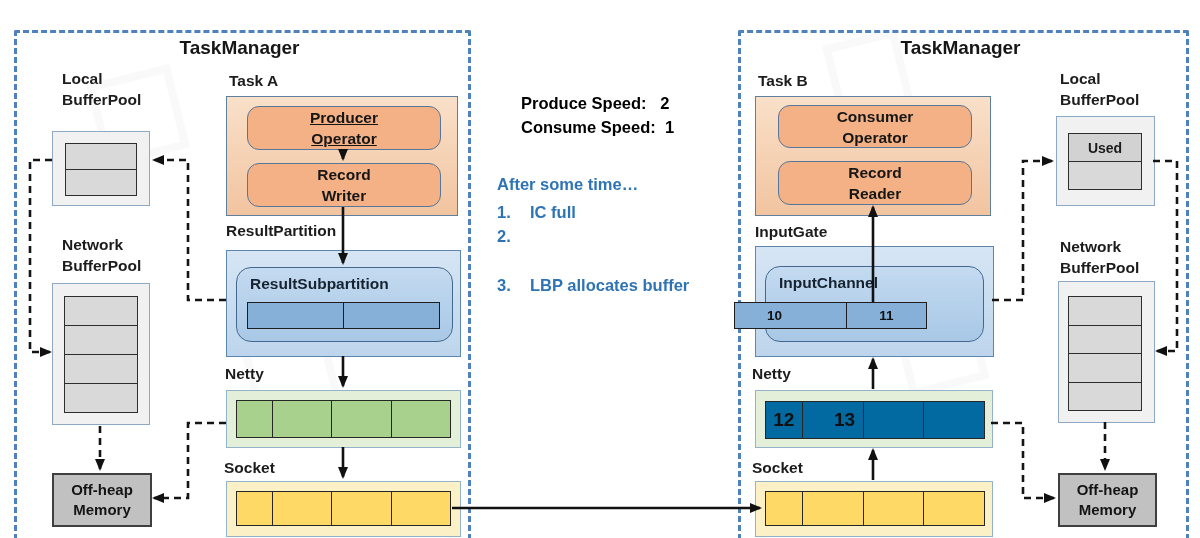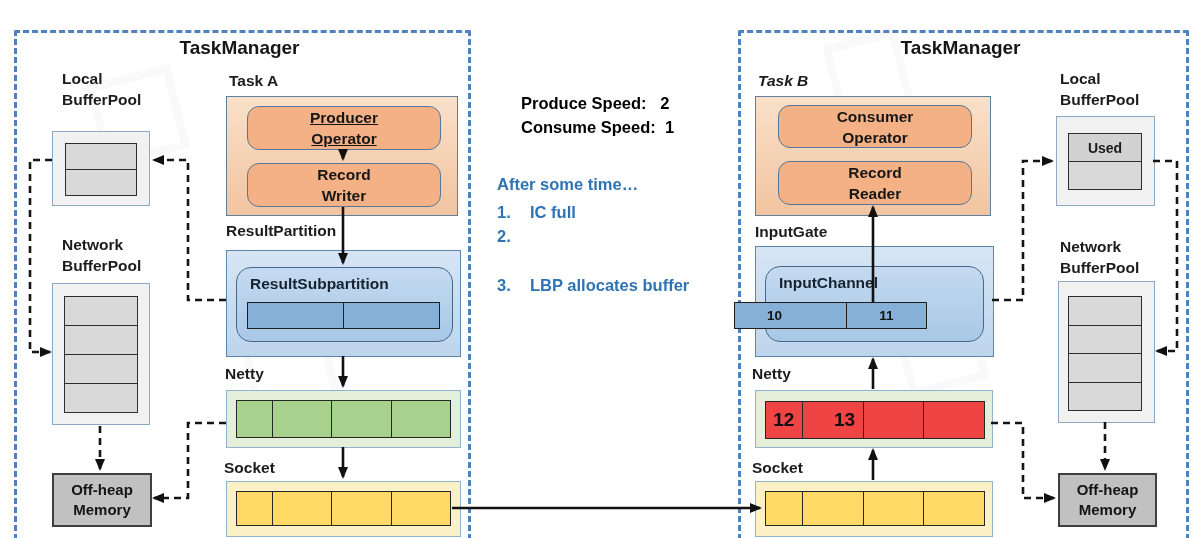--- a/index.html
+++ b/index.html
@@ -24,21 +24,21 @@
   .roundblue{position:absolute; background:linear-gradient(180deg,#C4DAF0 0%,#A8C8E6 100%); border:1.6px solid #44688D; border-radius:15px;}
   .inner-lbl{position:absolute; font-size:15.5px; font-weight:600; color:#152330;}
   .bar{position:absolute; display:flex; background:#87B0D9; border:1.9px solid #1d1d1d; box-sizing:border-box;}
   .bar>div{flex:1; display:flex; align-items:center; justify-content:center; font-size:13.5px; font-weight:600; color:#111;}
   .bar>div + div{border-left:1.9px solid #1d1d1d;}
   .nettybox{position:absolute; background:#E3EFD8; border:1.6px solid #93B2CC;}
   .cellrow{position:absolute; display:flex; border:1.8px solid #262626; box-sizing:border-box;}
   .cellrow>div{flex:1; display:flex; align-items:center; justify-content:center; font-weight:600; color:#111;}
   .cellrow>div + div{border-left:1.8px solid #262626;padding-left:24px;}
   .netty-cells-left{background:#A9D18E;}
-  .netty-cells-right{background:#ef4444;}
+  .netty-cells-right{background:#0369a1;}
   .netty-cells-right>div{font-size:19px;}
   .socketbox{position:absolute; background:#FCF1C6; border:1.6px solid #93B2CC;}
   .socket-cells{background:#FFD966;}
   .red-line{position:absolute; color:#000000; font-size:16.5px; font-weight:700; white-space:pre;}
   .blue-head{position:absolute; color:#2E74B5; font-size:16.5px; font-weight:700; white-space:pre;}
   .blue-item{position:absolute; display:flex; color:#2E74B5; font-size:16.5px; font-weight:700; line-height:25px;}
   .blue-item .num{width:33px; flex:none;}
   .blue-item .itxt{white-space:pre-line;}
   .wm{position:absolute; border:8px solid #888; opacity:0.05; transform:rotate(-14deg); pointer-events:none;}
   #wires{position:absolute; left:0; top:0; z-index:6; pointer-events:none;}
@@ -122,21 +122,21 @@
     <span class="num">2.</span>
   </div>
   <div class="blue-item" style="left:497px; top:255px;">
     <span class="num">3.</span>
     <span class="itxt">LBP allocates buffer</span>
   </div>
 
   <div class="tm-border" style="left:738px; top:12px; width:445px; height:513px;"></div>
   <div class="tm-title" style="left:738px; top:19px; width:445px;">TaskManager</div>
 
-  <div class="lbl" style="left:758px; top:52px;font-style:italic;">Task B</div>
+  <div class="lbl" style="left:758px; top:52px;">Task B</div>
   <div class="taskbox" style="left:755px; top:78px; width:234px; height:118px;"></div>
   <div class="opbox" style="left:778px; top:87px; width:192px; height:41px;">Consumer
 Operator</div>
   <div class="opbox" style="left:778px; top:143px; width:192px; height:42px;">Record
 Reader</div>
 
   <div class="lbl" style="left:755px; top:203px;">InputGate</div>
   <div class="bluebox" style="left:755px; top:228px; width:237px; height:109px;"></div>
   <div class="roundblue" style="left:765px; top:248px; width:217px; height:74px;"></div>
   <div class="inner-lbl" style="left:779px; top:256px;">InputChannel</div>

